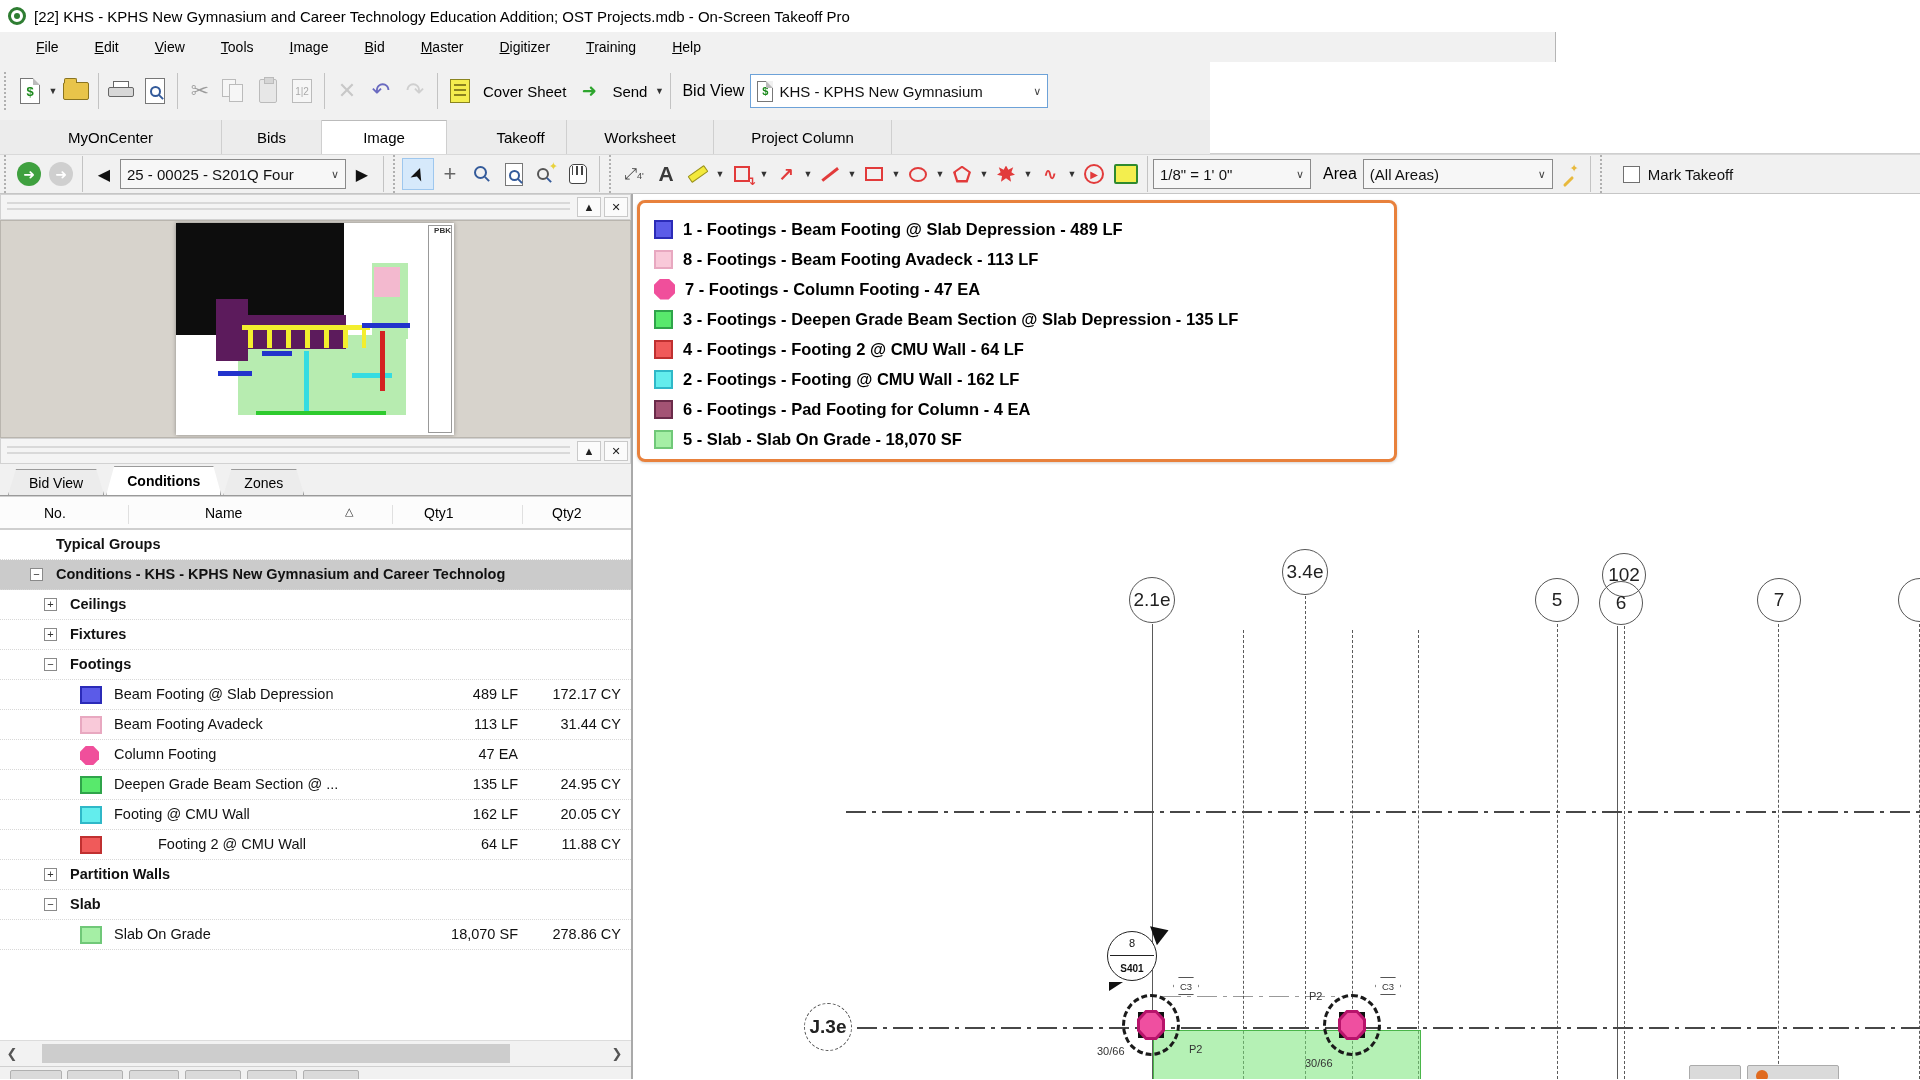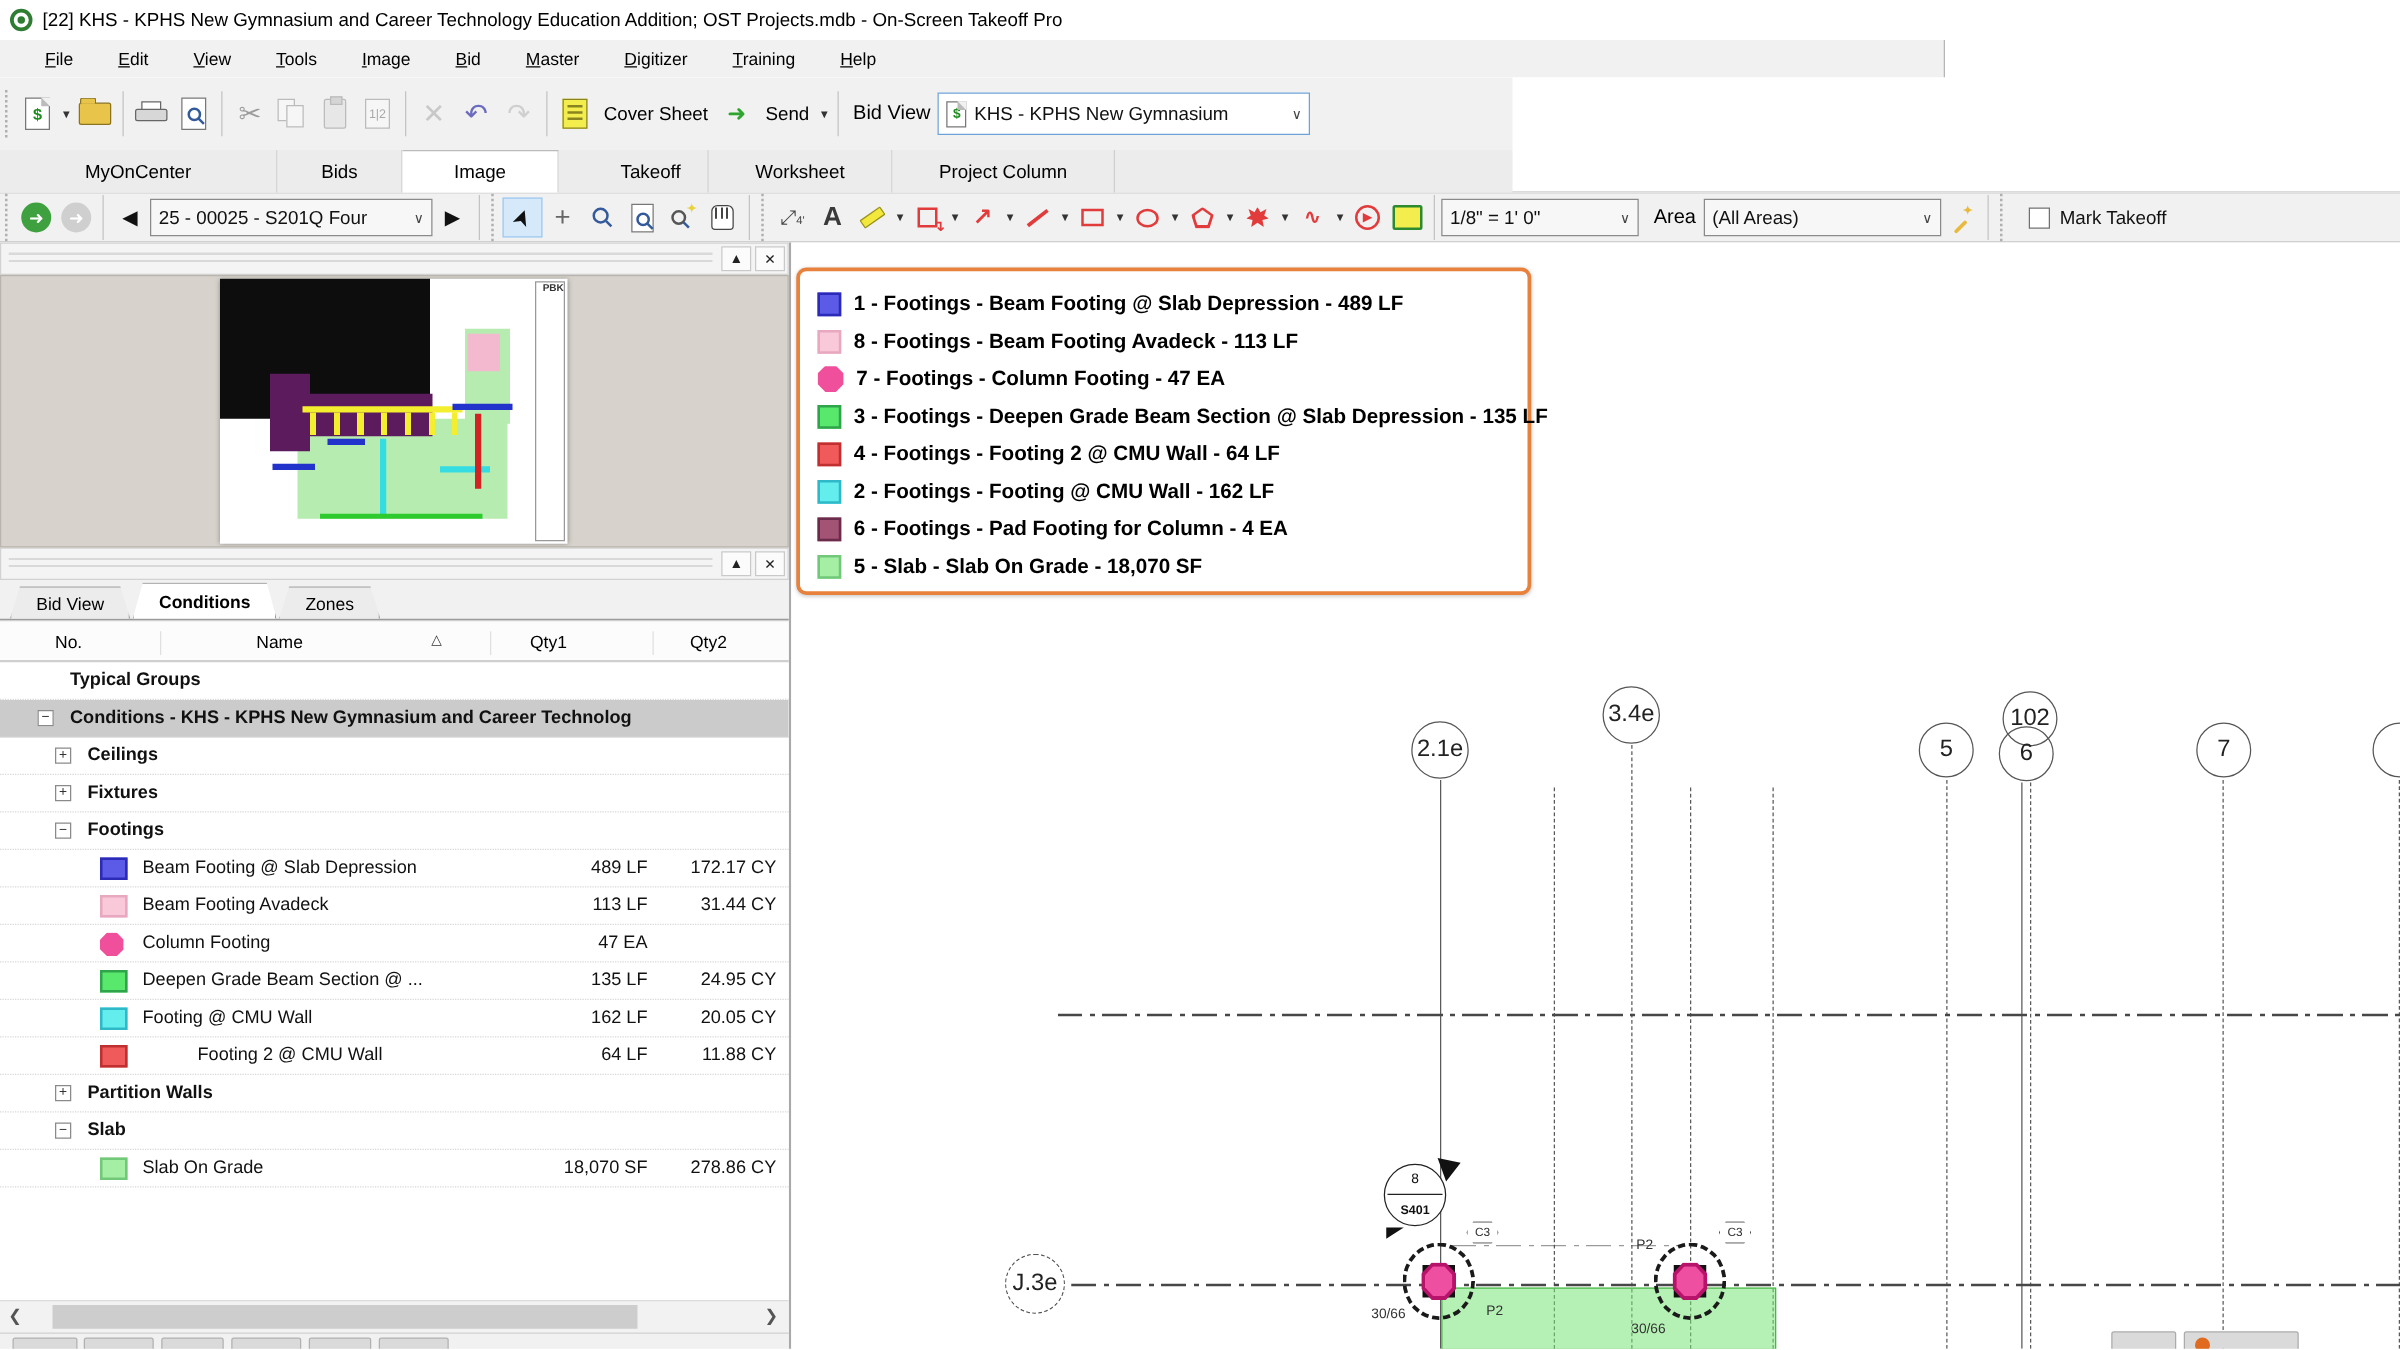--- a/index.html
+++ b/index.html
@@ -154,21 +154,21 @@
 
   .hscroll { height:26px; background:#f2f2f2; border-top:1px solid #dcdcdc; position:relative; }
   .hs-arrow { position:absolute; top:2px; width:20px; height:20px; font-size:13px; color:#555;
     display:flex; align-items:center; justify-content:center; }
   .hs-thumb { position:absolute; left:42px; top:3px; width:468px; height:19px; background:#cdcdcd; }
   .bottomstrip { height:13px; background:#f1f1f1; border-top:1px solid #d0d0d0; position:relative; overflow:hidden; }
   .bs-btn { position:absolute; top:3px; height:18px; background:#dadada; border:1px solid #b0b0b0; border-radius:2px; }
 
   
   .drawarea { position:relative; flex:1; background:#fff; overflow:hidden; }
-  .legend { position:absolute; left:4px; top:20px; width:588px; height:262px; background:#fff;
+  .legend { position:absolute; left:4px; top:6px; width:760px; height:262px; background:#fff;
     border:3.5px solid #e8813c; border-radius:8px; box-shadow:0 1px 3px rgba(0,0,0,.18); padding:11px 0 0 14px; z-index:5; }
   .leg-row { display:flex; align-items:center; height:30px; gap:10px; }
   .leg-swatch { width:19px; height:19px; flex:0 0 auto; }
   .leg-swatch.octagon { clip-path:polygon(30% 0,70% 0,100% 30%,100% 70%,70% 100%,30% 100%,0 70%,0 30%); width:21px; height:21px; }
   .leg-text { font-size:16.5px; font-weight:bold; color:#000; white-space:nowrap; }
 
   .vline { position:absolute; width:0; border-left:1.3px dashed #5a5a5a; }
   .vline.solid { border-left-style:solid; }
   .dashdot { position:absolute; height:2px;
     background:repeating-linear-gradient(90deg,#474747 0 20px,transparent 20px 26px,#474747 26px 30px,transparent 30px 36px); }
@@ -601,21 +601,21 @@
         <div class="dashdot" style="left: 224px; top: 833px; width: 1064px;"></div>
         <div class="dashdot light" style="left: 528px; top: 802px; width: 185px;"></div>
         <div class="slab" style="left: 520px; top: 836px; width: 268px; height: 50px;"></div>
         <div class="bubble" style="left: 496px; top: 383px; width: 46px; height: 46px;">2.1e</div>
         <div class="bubble" style="left: 649px; top: 355px; width: 46px; height: 46px;">3.4e</div>
         <div class="bubble" style="left: 902px; top: 384px; width: 44px; height: 44px;">5</div>
         <div class="bubble" style="left: 969px; top: 359px; width: 44px; height: 44px;">102</div>
         <div class="bubble" style="left: 966px; top: 387px; width: 44px; height: 44px;">6</div>
         <div class="bubble" style="left: 1124px; top: 384px; width: 44px; height: 44px;">7</div>
         <div class="bubble" style="left: 1265px; top: 384px; width: 44px; height: 44px;"></div>
-        <div class="bubble dashed" style="left: 171px; top: 809px; width: 48px; height: 48px;">J.3e</div>
+        <div class="bubble dashed" style="left: 171px; top: 809px; width: 48px; height: 48px; font-weight: bold;">J.3e</div>
         <div class="footing" style="left: 489px; top: 800px;">
           <div class="dcirc"></div>
           <div class="blk"></div>
           <div class="octo"></div>
           <div class="octi"></div>
         </div>
         <div class="footing" style="left: 690px; top: 800px;">
           <div class="dcirc"></div>
           <div class="blk"></div>
           <div class="octo"></div>

